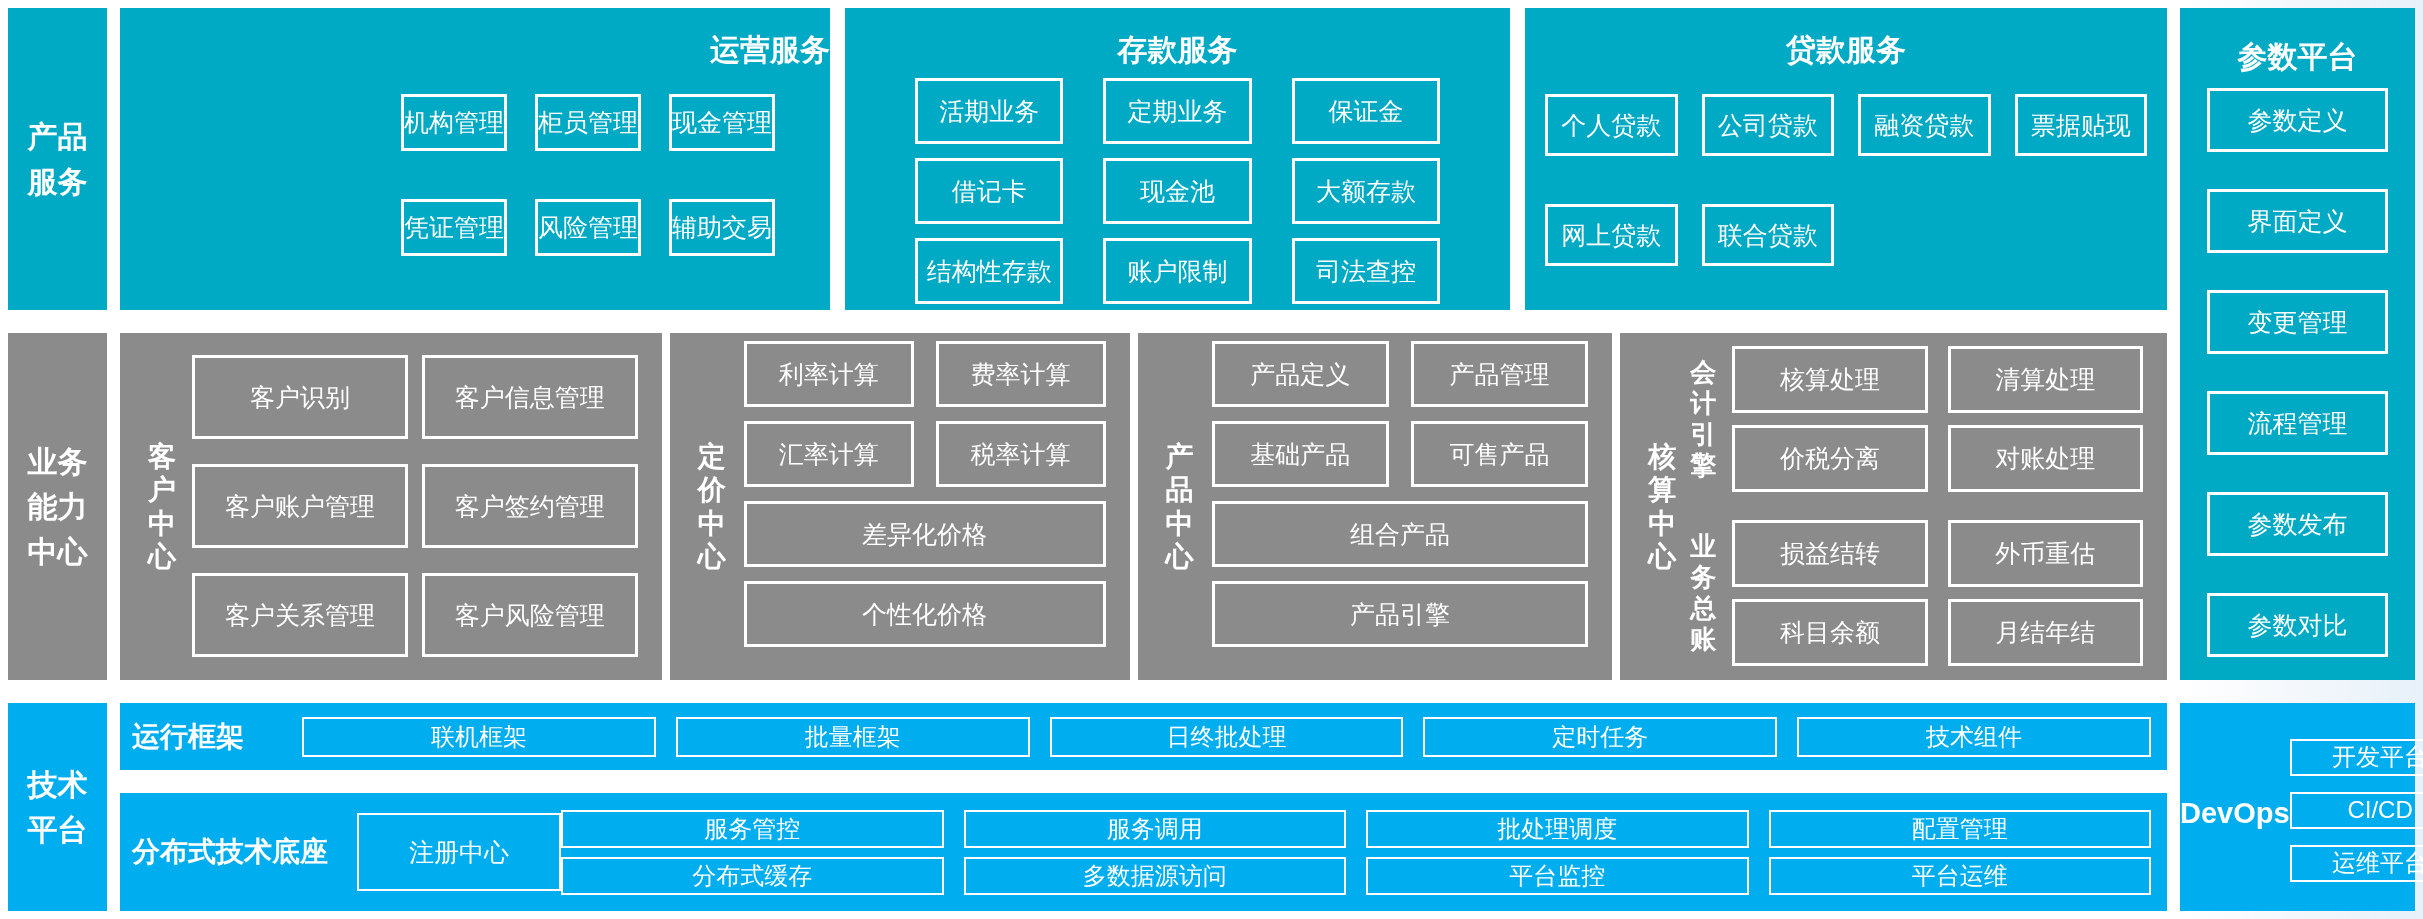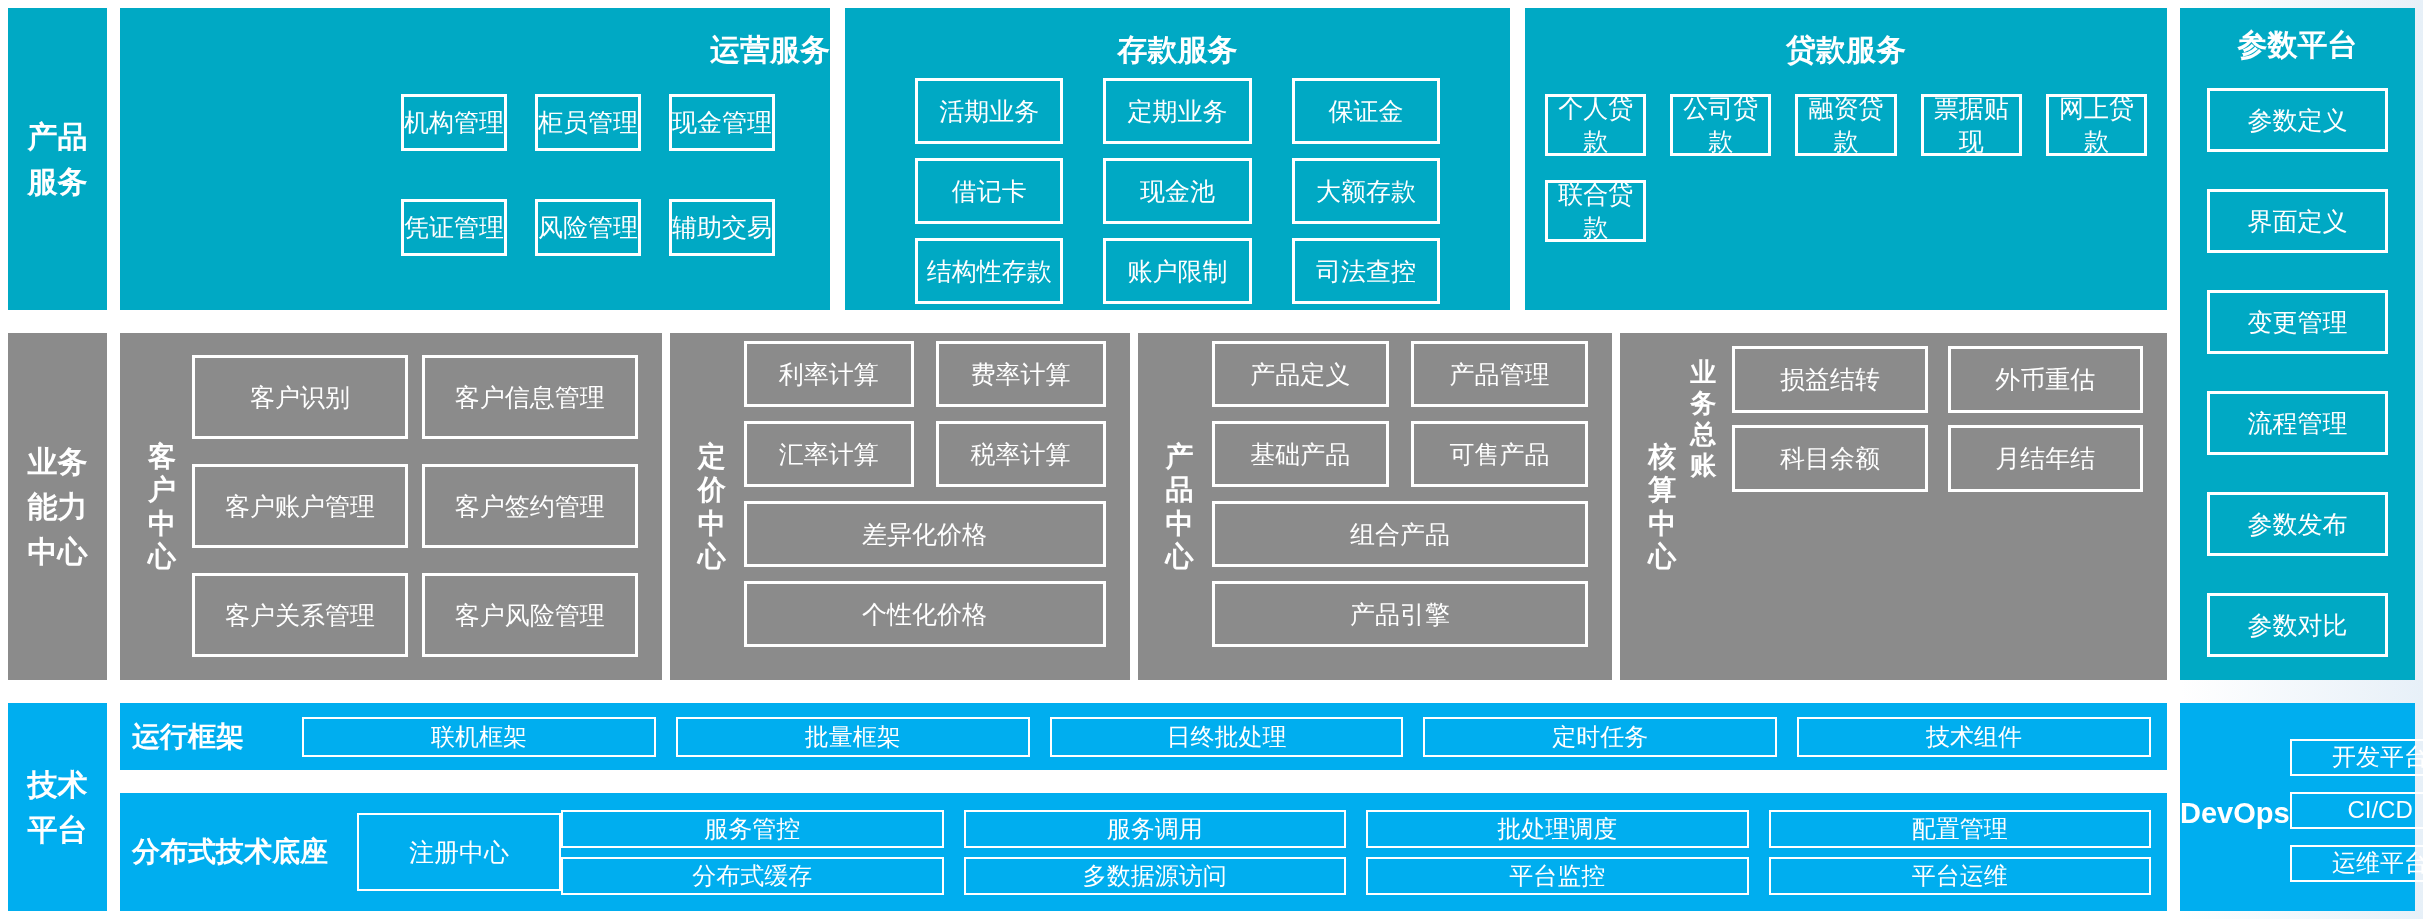--- a/index.html
+++ b/index.html
@@ -29,25 +29,25 @@
     border:3px solid #fff;color:#fff;display:flex;align-items:center;justify-content:center;
     font-size:25px;font-weight:500;text-align:center;
   }
   .sec-op{flex:708 0 0;align-items:flex-end;}
   .sec-op .sec-grid{display:grid;grid-template-columns:repeat(3,1fr);column-gap:28px;row-gap:48px;
     padding:28px 55px 0;grid-auto-rows:57px;}
   .sec-dep{flex:663 0 0;}
   .sec-dep .sec-grid{display:grid;grid-template-columns:repeat(3,1fr);column-gap:40px;row-gap:14px;
     padding:12px 70px 0;grid-auto-rows:66px;}
   .sec-loan{flex:640 0 0;}
-  .sec-loan .sec-grid{display:grid;grid-template-columns:repeat(5,1fr);column-gap:24px;row-gap:48px;
-    padding:28px 20px 0;grid-auto-rows:62px;gap:24px;}
+  .sec-loan .sec-grid{display:grid;grid-template-columns:repeat(4,1fr);column-gap:24px;row-gap:48px;
+    padding:28px 20px 0;grid-auto-rows:62px;}
   
   .param-col{grid-column:3;grid-row:1 / span 2;color:#fff;display:flex;flex-direction:column;align-items:center;}
-  .param-col .sec-title{height:56px;padding-top:17px;}
+  .param-col .sec-title{height:56px;padding-top:29px;}
   .param-col .pstack{display:flex;flex-direction:column;gap:37px;padding-top:24px;}
   .param-col .wbox{width:181px;height:64px;}
   .devops-col{grid-column:3;grid-row:3 / span 2;color:#fff;display:flex;flex-direction:row;align-items:center;}
   .devops-col .sec-title{height:48px;padding-top:14px;font-size:29px;}
   .devops-col .pstack{display:flex;flex-direction:column;gap:16px;padding-top:6px;}
   .devops-col .wbox{width:181px;height:37px;border-width:2px;font-size:24px;}
   
   .mid-row{grid-column:2;grid-row:2;display:flex;gap:8px;}
   .panel{color:#fff;display:flex;align-items:stretch;}
   .vname{
@@ -174,20 +174,29 @@
         <div class="wbox">基础产品</div>
         <div class="wbox">可售产品</div>
         <div class="wbox wide">组合产品</div>
         <div class="wbox wide">产品引擎</div>
       </div>
     </div>
     <div class="panel grayb p-acct">
       <div class="vname">核算中心</div>
       <div class="acct-groups">
         <div class="acct-group">
+          <div class="vname2">会计引擎</div>
+          <div class="agrid">
+            <div class="wbox">核算处理</div>
+            <div class="wbox">清算处理</div>
+            <div class="wbox">价税分离</div>
+            <div class="wbox">对账处理</div>
+          </div>
+        </div>
+        <div class="acct-group">
           <div class="vname2">业务总账</div>
           <div class="agrid">
             <div class="wbox">损益结转</div>
             <div class="wbox">外币重估</div>
             <div class="wbox">科目余额</div>
             <div class="wbox">月结年结</div>
           </div>
         </div>
       </div>
     </div>

